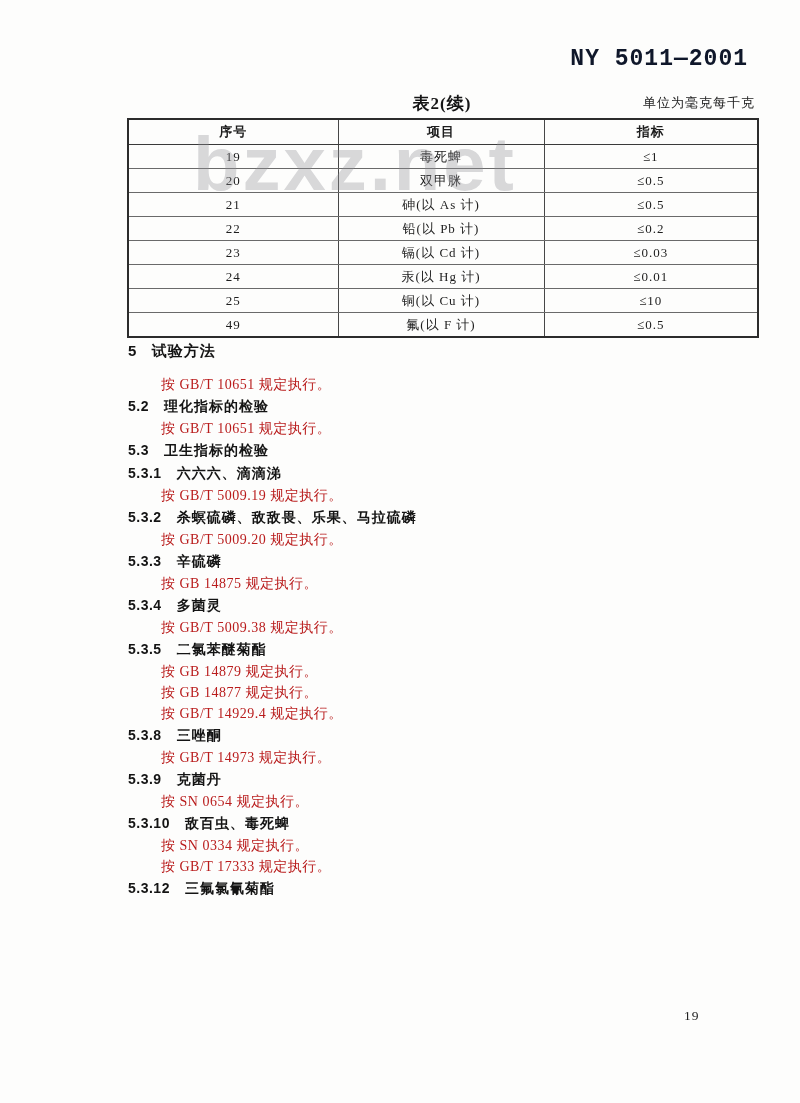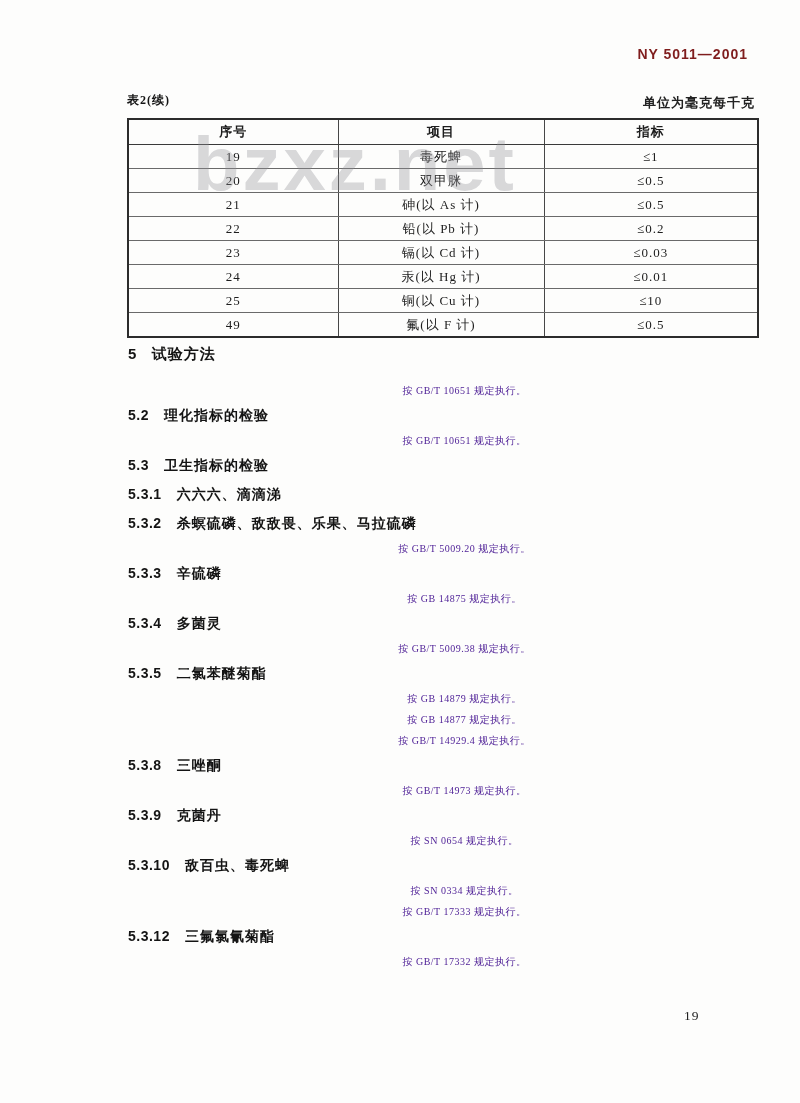--- a/index.html
+++ b/index.html
@@ -12,34 +12,34 @@
   }
   .page{
     position:relative;
     width:800px;height:1103px;
     background:#fdfdfc;
     overflow:hidden;
   }
   
   .doc-number{
     position:absolute;top:46px;right:52px;
-    font-family:Liberation Sans, sans-serif;
-    font-size:14px;font-weight:bold;letter-spacing:1px;color:#7f1d1d;
+    font-family:Liberation Mono, monospace;
+    font-size:23px;font-weight:bold;letter-spacing:1px;color:#0f172a;
   }
   
   .caption-row{
     position:absolute;top:92px;left:127px;width:630px;height:20px;
   }
   .table-caption{
-    position:absolute;left:0;right:0;
-    font-size:12px;font-weight:bold;letter-spacing:1px;color:#151515;
+    position:absolute;left:0;right:0;text-align:center;
+    font-size:17px;font-weight:bold;letter-spacing:1px;color:#151515;
   }
   .unit-note{
     position:absolute;right:2px;top:2px;
-    font-size:13px;font-weight:bold;color:#222;letter-spacing:1px;
+    font-size:13px;font-weight:normal;color:#222;letter-spacing:1px;
   }
   
   .limits-table{
     position:absolute;top:118px;left:127px;width:630px;
     border-collapse:collapse;table-layout:fixed;
     font-size:13px;color:#1d1d1d;
     border:2px solid #2c2c2c;
   }
   .limits-table th,.limits-table td{
     text-align:center;vertical-align:middle;
@@ -63,33 +63,33 @@
     color:rgba(145,145,150,0.34);
     z-index:5;pointer-events:none;user-select:none;
     line-height:1;
   }
   
   .sections{
     position:absolute;top:340px;left:128px;width:640px;
   }
   .sec-heading{
     font-size:14px;font-weight:bold;color:#141414;
-    line-height:28px;letter-spacing:0.5px;
+    line-height:22px;letter-spacing:0.5px;
   }
   .sec-heading.level-1{
     font-size:15px;margin-bottom:12px;margin-top:0;
   }
   .sec-num{
     font-family:"Liberation Sans","DejaVu Sans",sans-serif;
     font-weight:bold;margin-right:15px;letter-spacing:0.5px;
   }
   .sec-title{letter-spacing:1px;}
   .sec-body{
-    font-size:10px;font-weight:normal;color:#4c1d95;
-    line-height:21px;padding-left:33px;letter-spacing:0.5px;text-align:center;
+    font-size:14px;font-weight:normal;color:#b91c1c;
+    line-height:21px;padding-left:33px;letter-spacing:0.5px;
   }
   
   .page-number{
     position:absolute;top:1008px;left:684px;
     font-size:13.5px;color:#222;letter-spacing:1px;
   }
 </style>
 </head>
 <body>
 
@@ -161,36 +161,36 @@
 
   <div class="watermark">bzxz.net</div>
 
   <div class="sections">
       <div class="sec-heading level-1"><span class="sec-num">5</span><span class="sec-title">试验方法</span></div>
       <div class="sec-body">按 GB/T 10651 规定执行。</div>
       <div class="sec-heading"><span class="sec-num">5.2</span><span class="sec-title">理化指标的检验</span></div>
       <div class="sec-body">按 GB/T 10651 规定执行。</div>
       <div class="sec-heading"><span class="sec-num">5.3</span><span class="sec-title">卫生指标的检验</span></div>
       <div class="sec-heading"><span class="sec-num">5.3.1</span><span class="sec-title">六六六、滴滴涕</span></div>
+      <div class="sec-body">按 GB/T 5009.19 规定执行。</div>
       <div class="sec-heading"><span class="sec-num">5.3.2</span><span class="sec-title">杀螟硫磷、敌敌畏、乐果、马拉硫磷</span></div>
       <div class="sec-body">按 GB/T 5009.20 规定执行。</div>
       <div class="sec-heading"><span class="sec-num">5.3.3</span><span class="sec-title">辛硫磷</span></div>
       <div class="sec-body">按 GB 14875 规定执行。</div>
       <div class="sec-heading"><span class="sec-num">5.3.4</span><span class="sec-title">多菌灵</span></div>
       <div class="sec-body">按 GB/T 5009.38 规定执行。</div>
       <div class="sec-heading"><span class="sec-num">5.3.5</span><span class="sec-title">二氯苯醚菊酯</span></div>
       <div class="sec-body">按 GB 14879 规定执行。</div>
       <div class="sec-body">按 GB 14877 规定执行。</div>
       <div class="sec-body">按 GB/T 14929.4 规定执行。</div>
       <div class="sec-heading"><span class="sec-num">5.3.8</span><span class="sec-title">三唑酮</span></div>
       <div class="sec-body">按 GB/T 14973 规定执行。</div>
       <div class="sec-heading"><span class="sec-num">5.3.9</span><span class="sec-title">克菌丹</span></div>
       <div class="sec-body">按 SN 0654 规定执行。</div>
       <div class="sec-heading"><span class="sec-num">5.3.10</span><span class="sec-title">敌百虫、毒死蜱</span></div>
       <div class="sec-body">按 SN 0334 规定执行。</div>
       <div class="sec-body">按 GB/T 17333 规定执行。</div>
       <div class="sec-heading"><span class="sec-num">5.3.12</span><span class="sec-title">三氟氯氰菊酯</span></div>
-      <div class="sec-body">按 GB/T 17332 规定执行。</div>
     </div>
 
   <div class="page-number">19</div>
 
 </div>
 
 </body></html>

